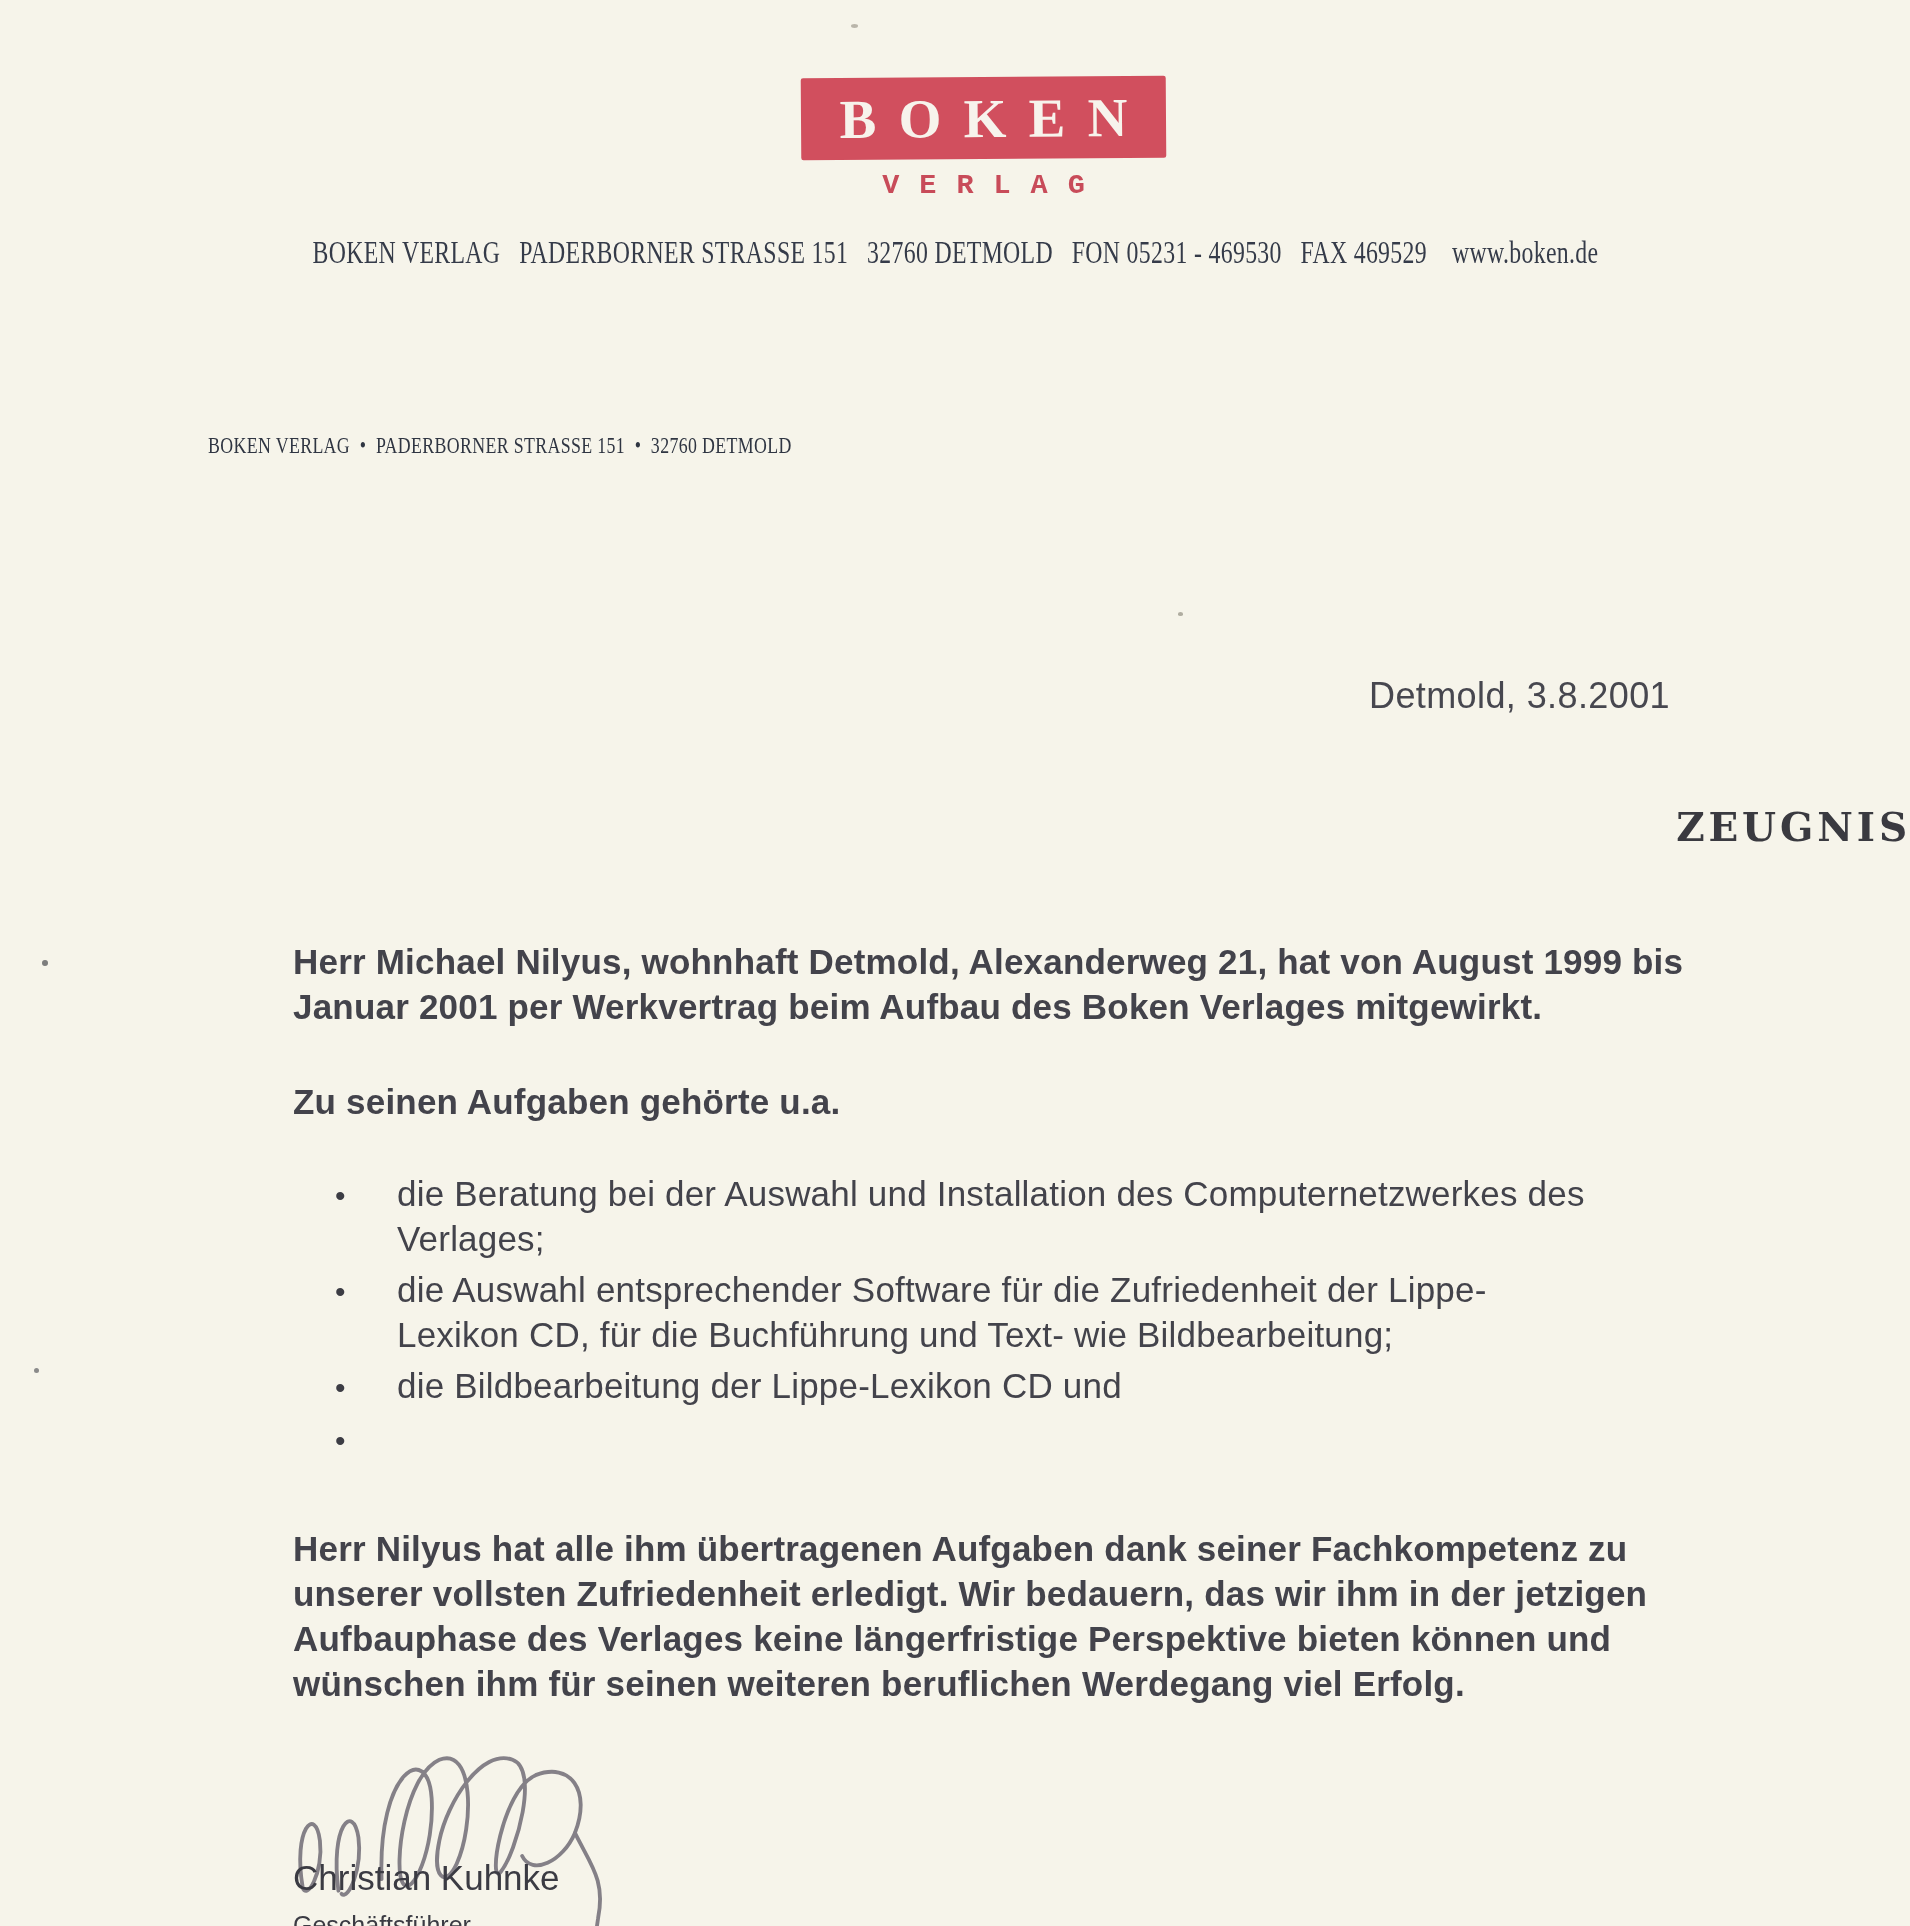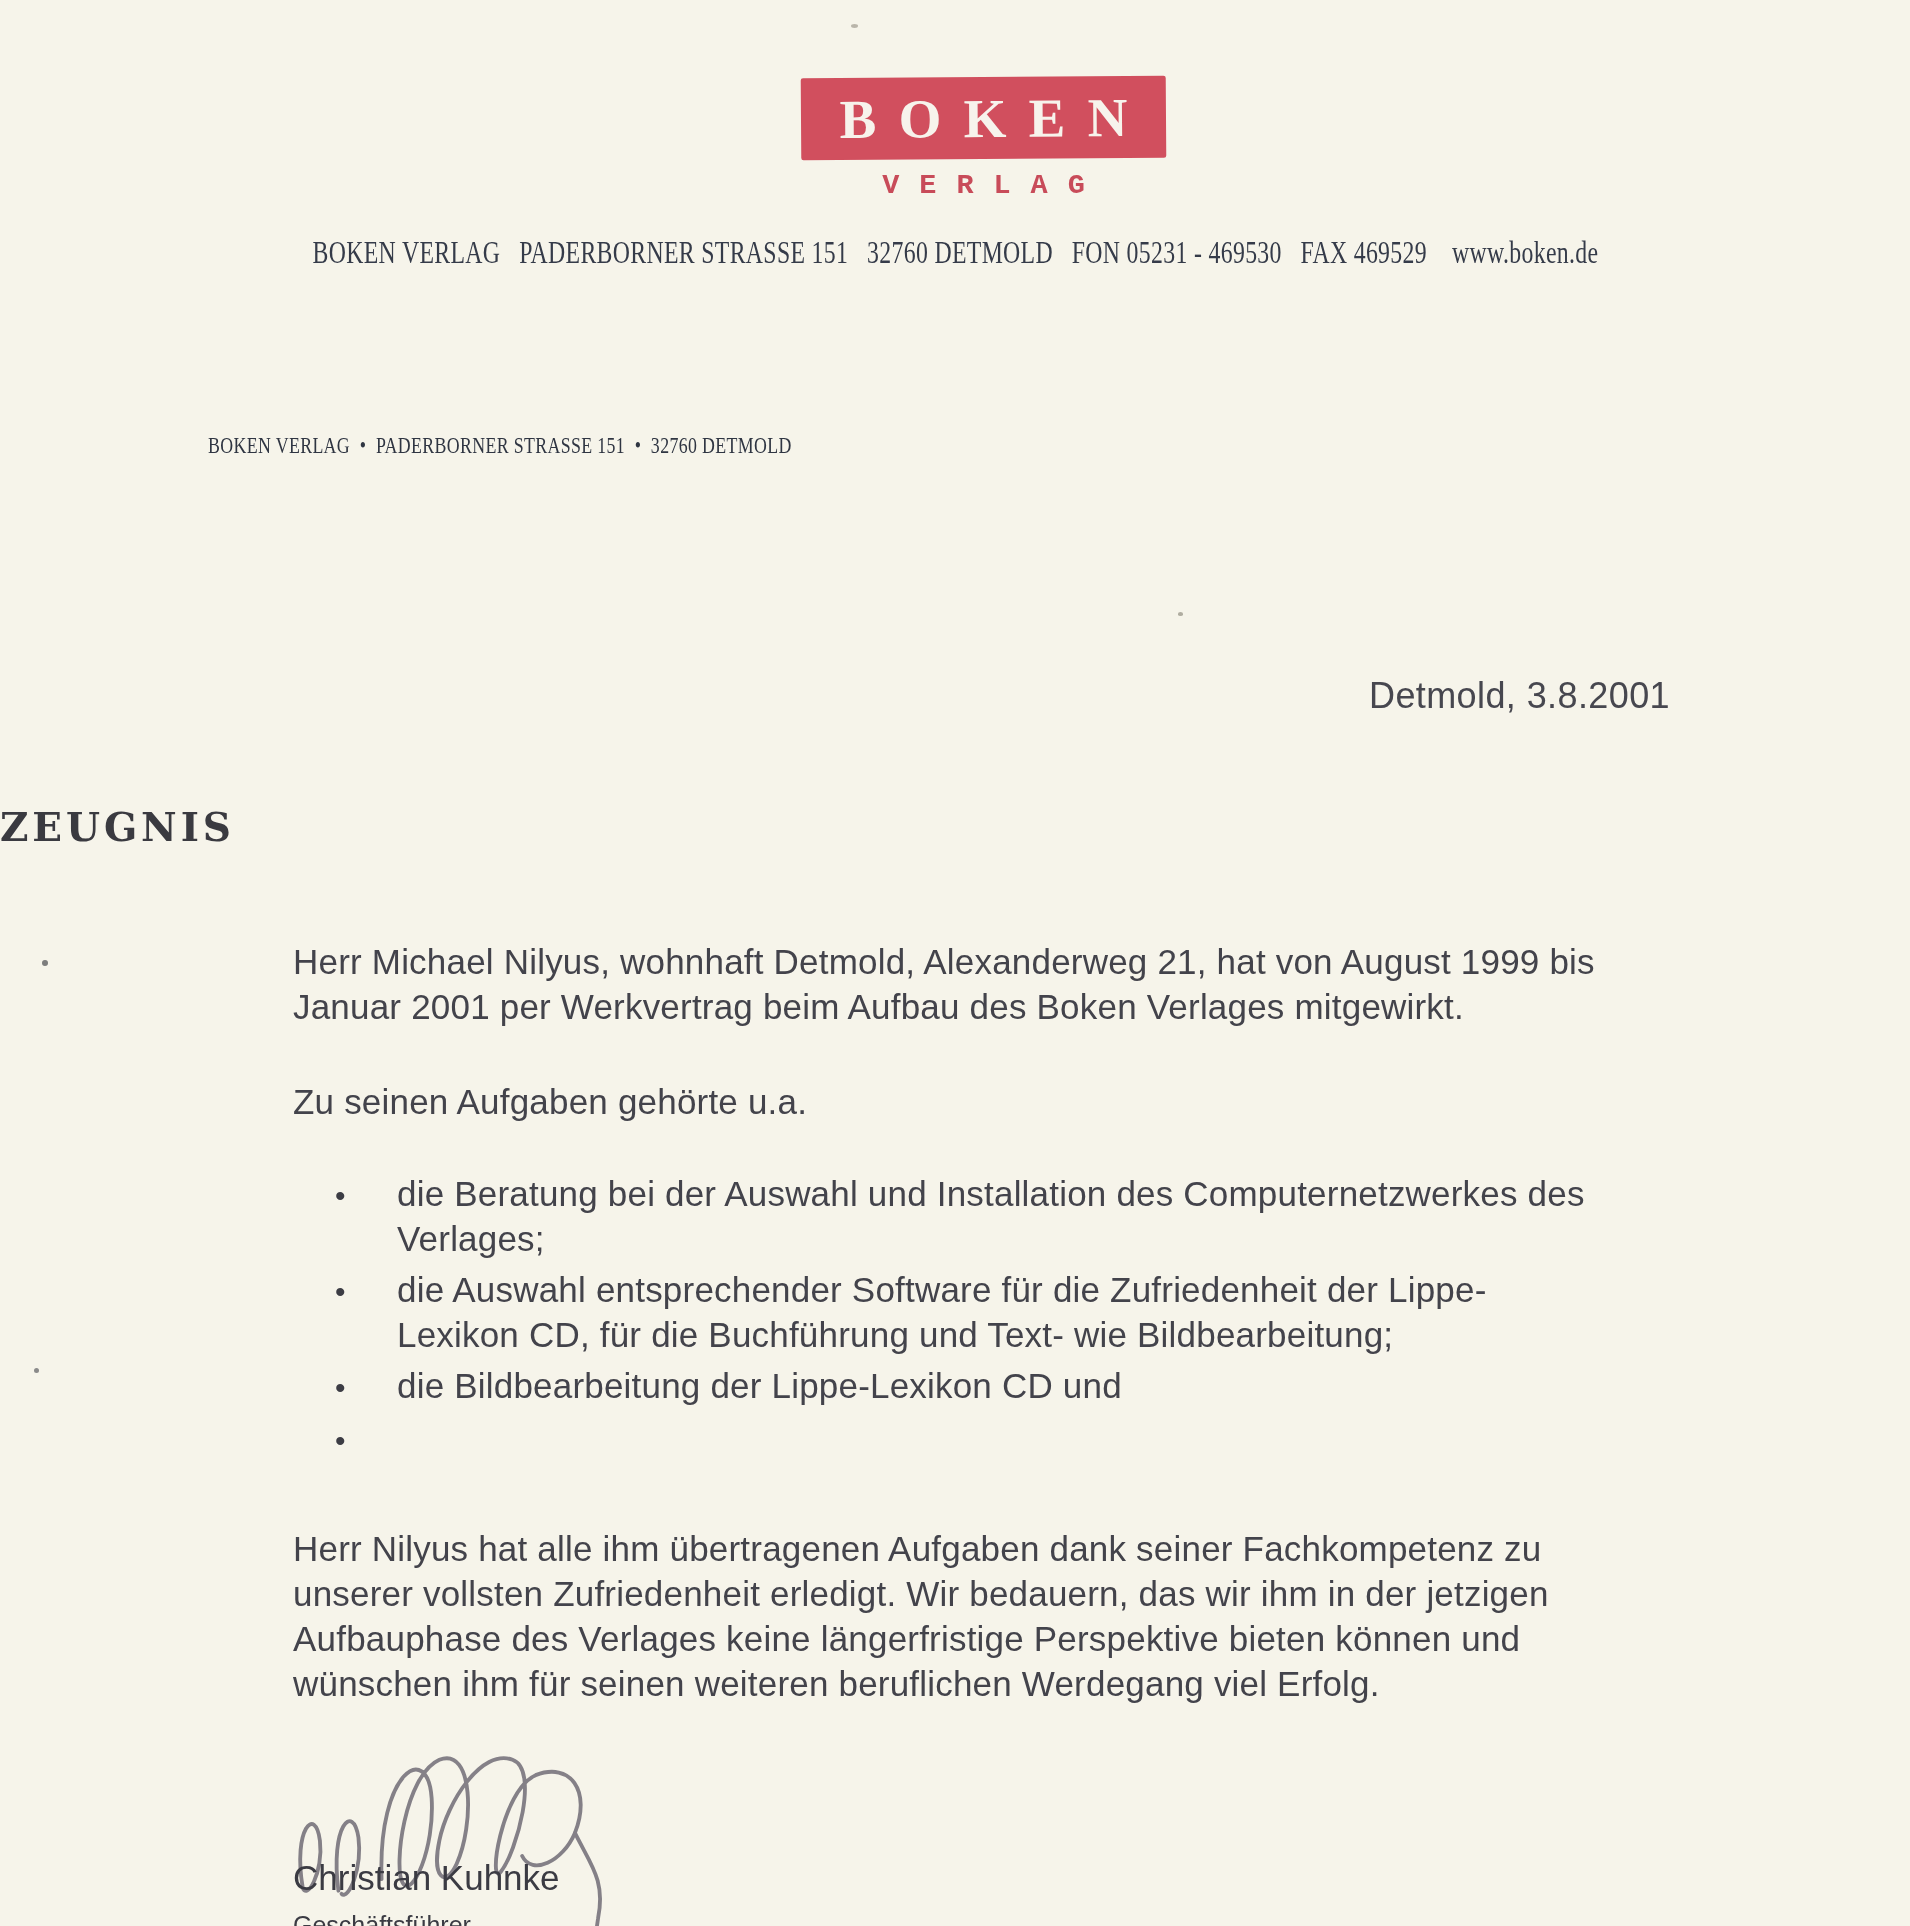--- a/index.html
+++ b/index.html
@@ -61,33 +61,34 @@
     letter-spacing:0.4px;
   }
   
   .dateline{
     position:absolute;left:1369px;top:675px;
     font-size:36px;color:#47474f;
     letter-spacing:0.4px;
   }
   .doc-title{
     position:absolute;left:0;right:0;top:804px;
-    text-align:left;
+    text-align:right;
     font-family:"DejaVu Serif",serif;
     font-weight:bold;
     font-size:39px;
     letter-spacing:3.9px;
     color:#3a3a40;
   }
   .body-text{
     position:absolute;left:293px;width:1395px;
     font-size:35px;line-height:45px;
     color:#43434b;
     white-space:pre-line;
     letter-spacing:0.2px;
+    font-weight:bold;
   }
   .p1{top:939px;}
   .p2{top:1079px;}
   .p3{top:1526px;}
   .bullets{
     position:absolute;left:335px;top:1171px;width:1356px;
     margin:0;padding:0;list-style:none;
   }
   .bullets li{
     display:flex;

